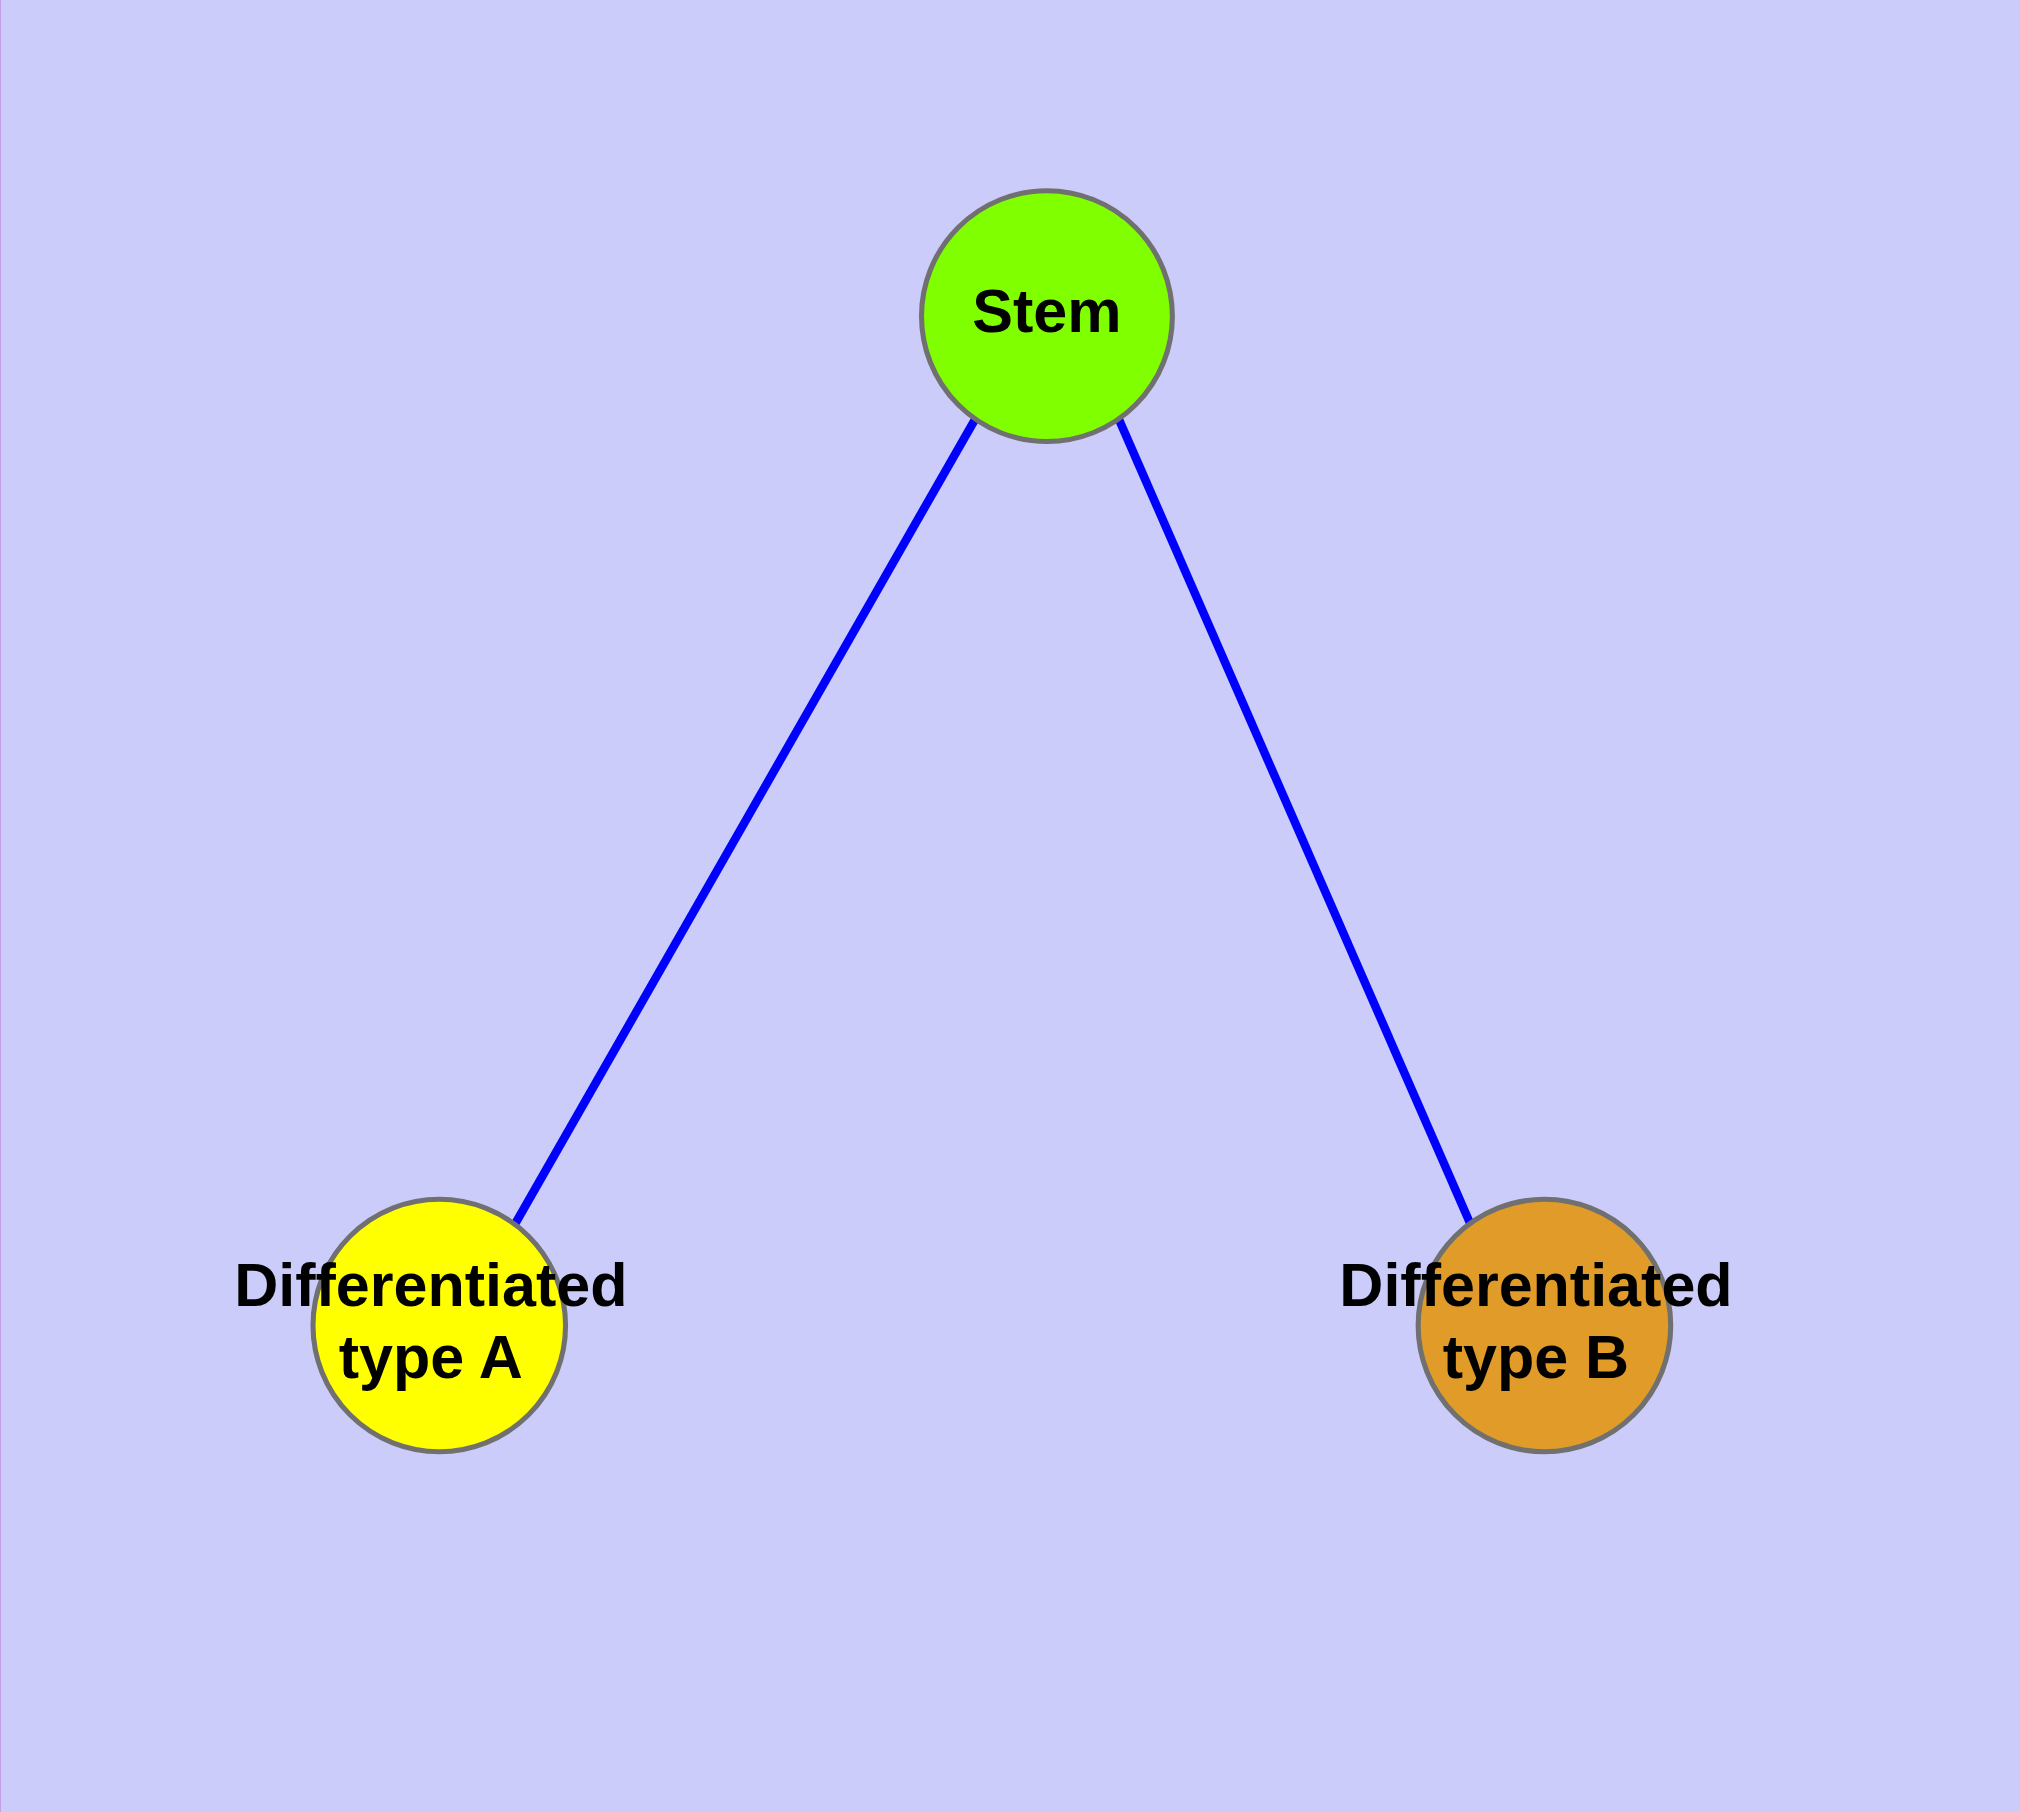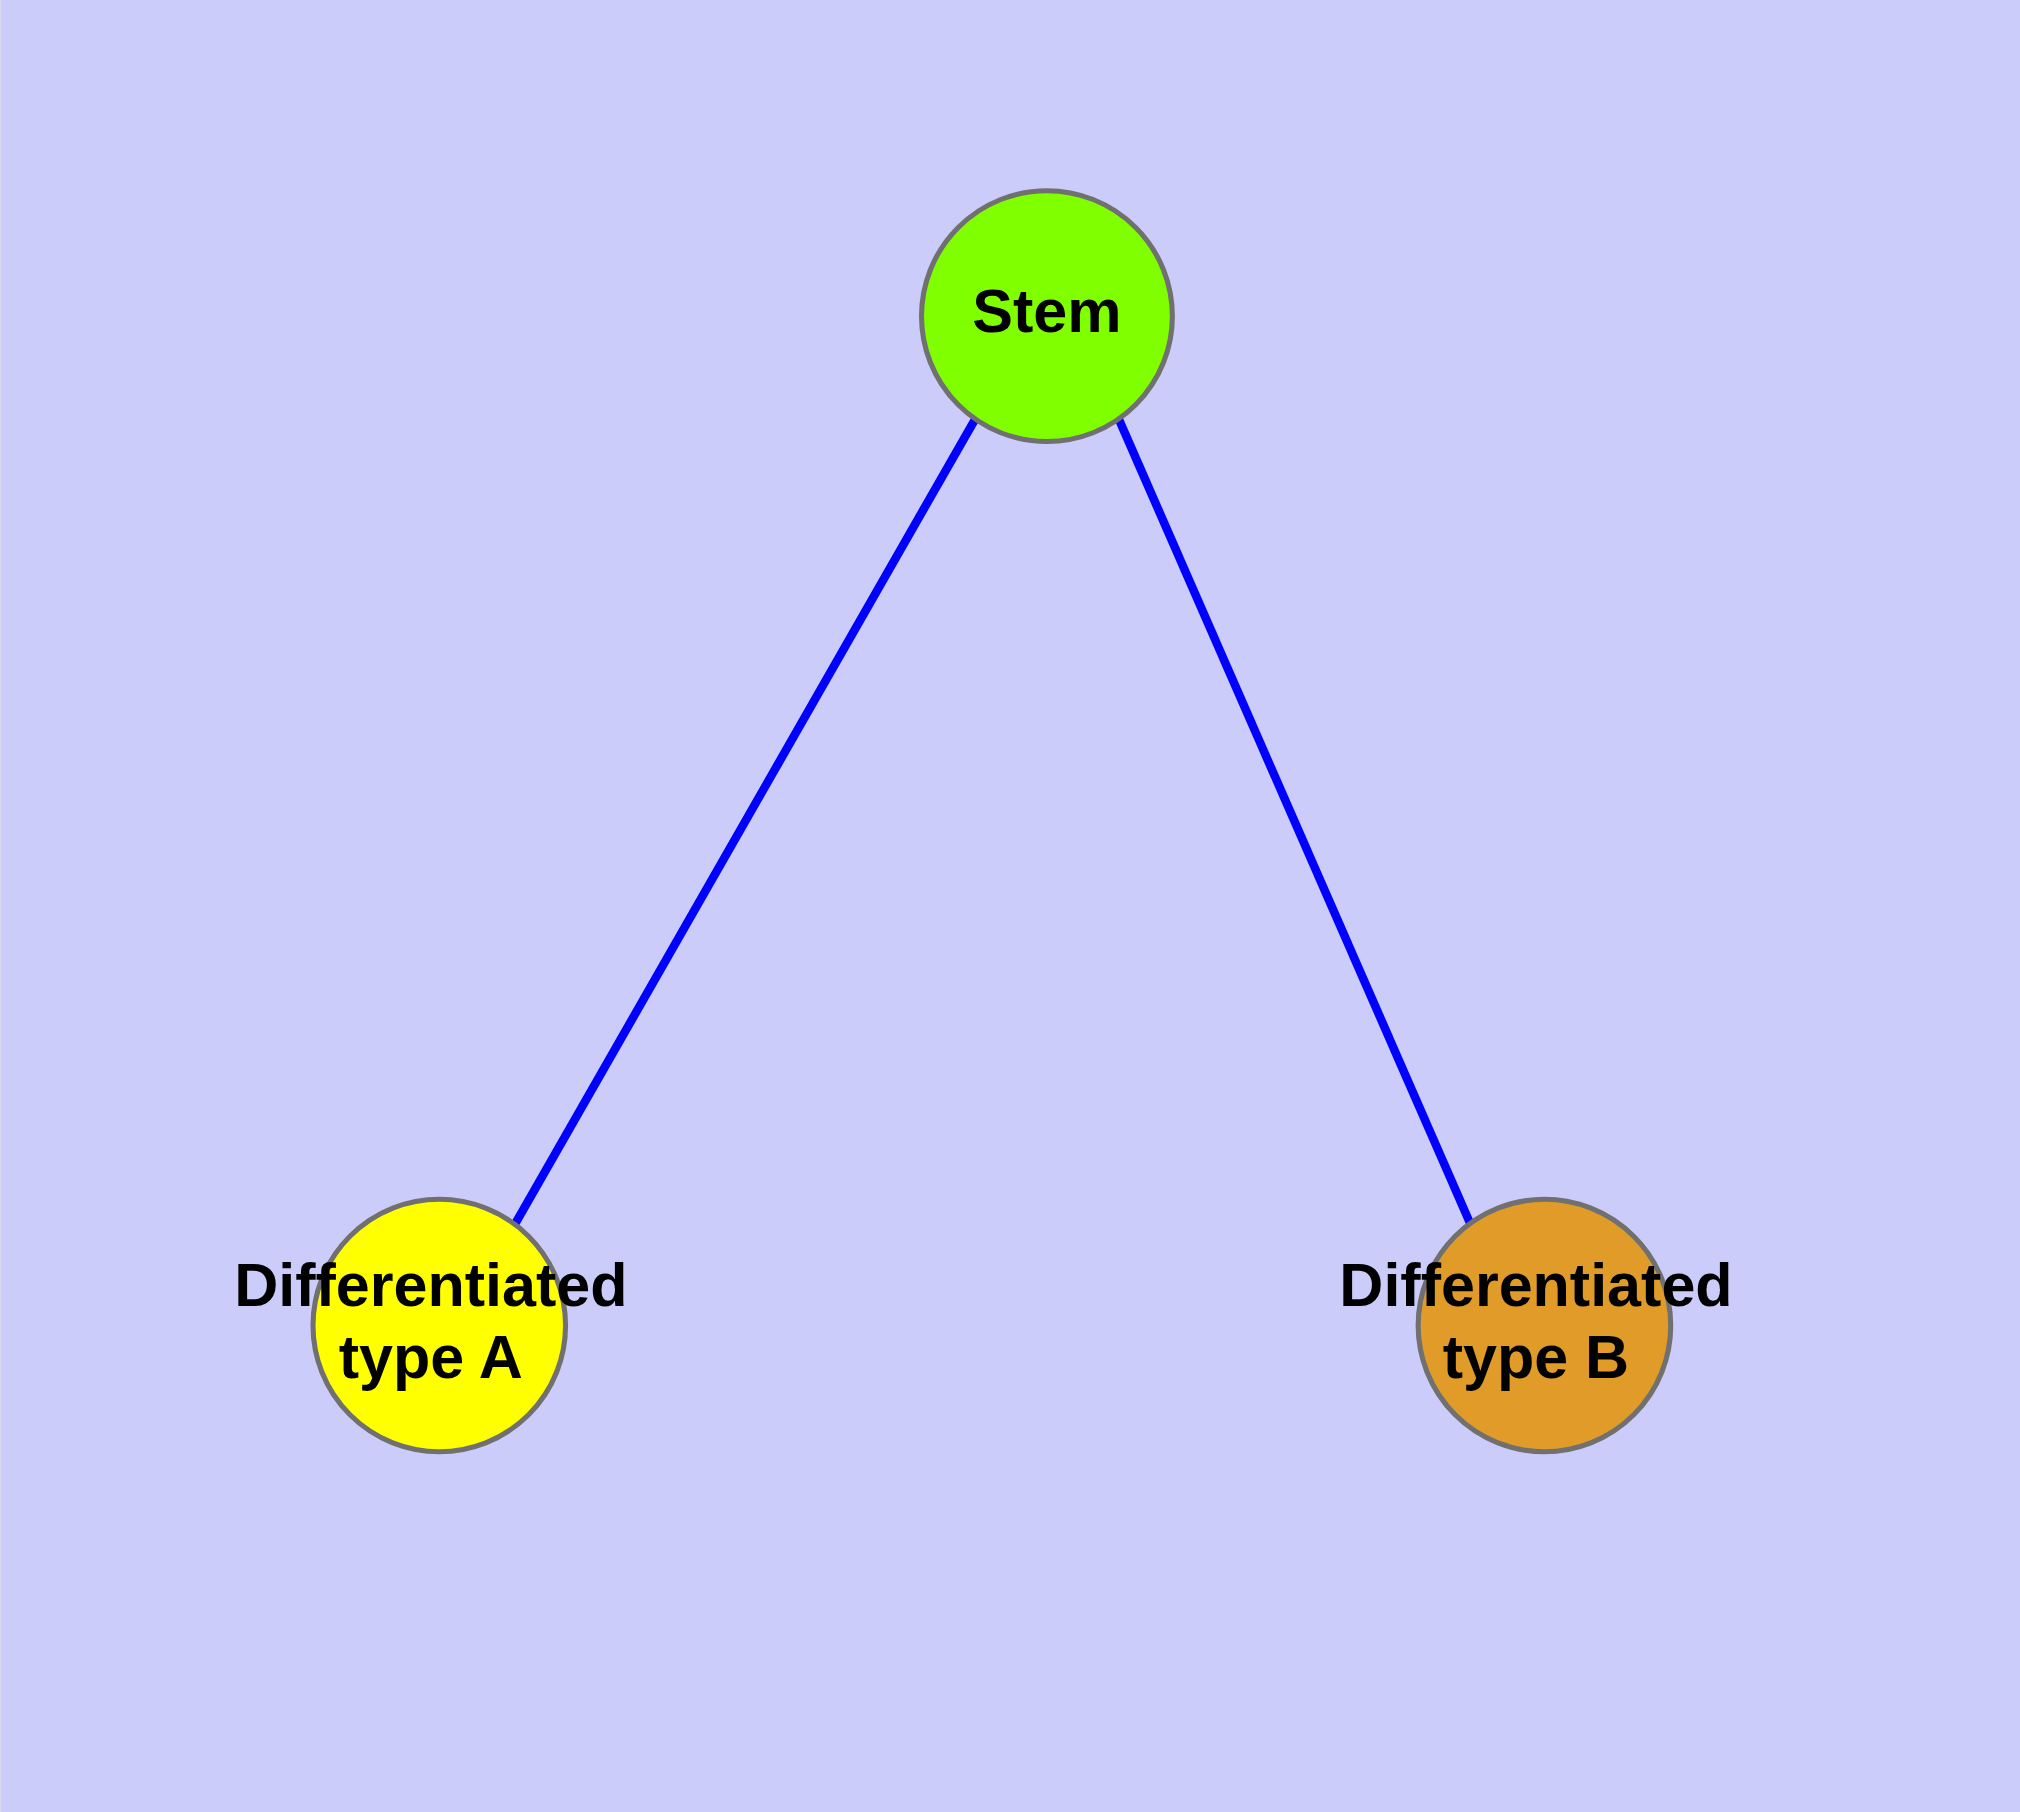--- a/index.html
+++ b/index.html
@@ -30,21 +30,21 @@
     fill: #000000;
     text-anchor: middle;
     dominant-baseline: middle;
     paint-order: normal;
     white-space: pre;
   }
 </style>
 </head>
 <body style="background: rgb(204, 204, 250);">
 
-<div id="canvas" style="width: 2021px; height: 1812px; background: #fef9c3; text-align: center;">
+<div id="canvas" style="width: 2021px; height: 1812px; background: #a21caf; text-align: center;">
 
   <svg id="graph-svg" viewBox="0 0 2384 2138" xmlns="http://www.w3.org/2000/svg" style="width: 2021px; height: 1812px;">
 
     <rect id="bg-rect" x="0" y="0" width="2384" height="2138" fill="#ccccfa"></rect>
 
     <g id="edges-layer">
         <line x1="1150" y1="495" x2="607" y2="1445" stroke="#0000ff" stroke-width="10" stroke-linecap="butt"></line>
         <line x1="1320" y1="495" x2="1735" y2="1445" stroke="#0000ff" stroke-width="10" stroke-linecap="butt"></line>
       </g>
 

